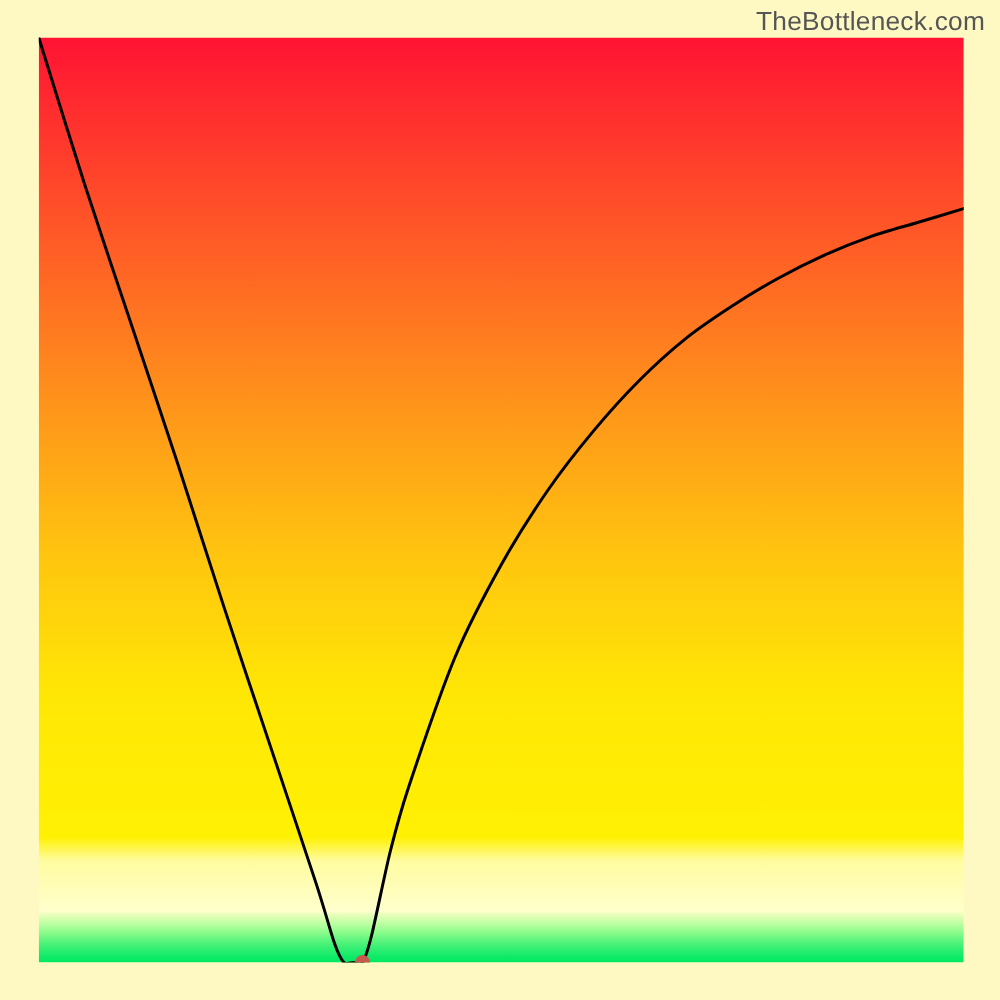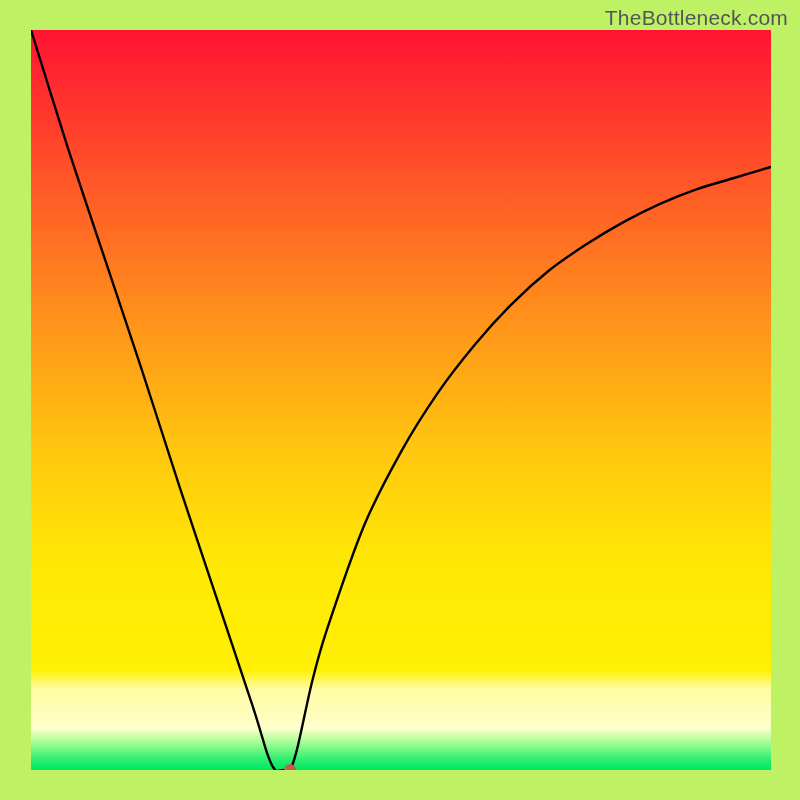--- a/index.html
+++ b/index.html
@@ -7,21 +7,21 @@
     width: 800px;
     height: 800px;
     overflow: hidden;
     background: #000;
     font-family: Arial, Helvetica, sans-serif;
   }
   .stage {
     position: relative;
     width: 800px;
     height: 800px;
-    background: #bef264;
+    background: #fef9c3;
   }
   .plot-area {
     position: absolute;
     left: 31px;
     top: 30px;
     width: 740px;
     height: 740px;
     
   }
   .plot-area .gradient-fill {

